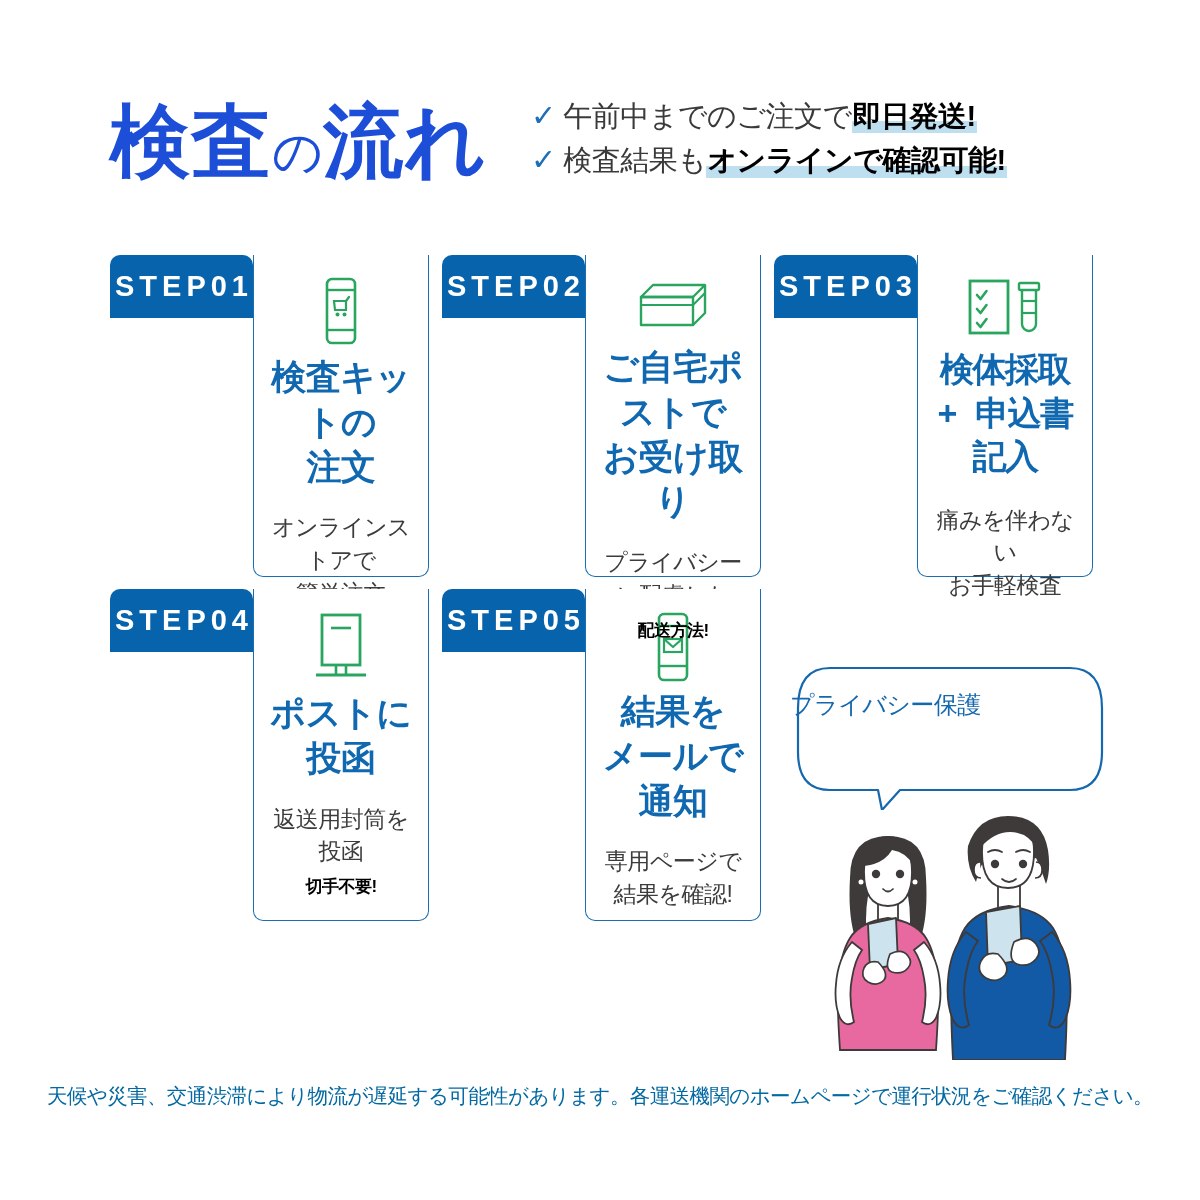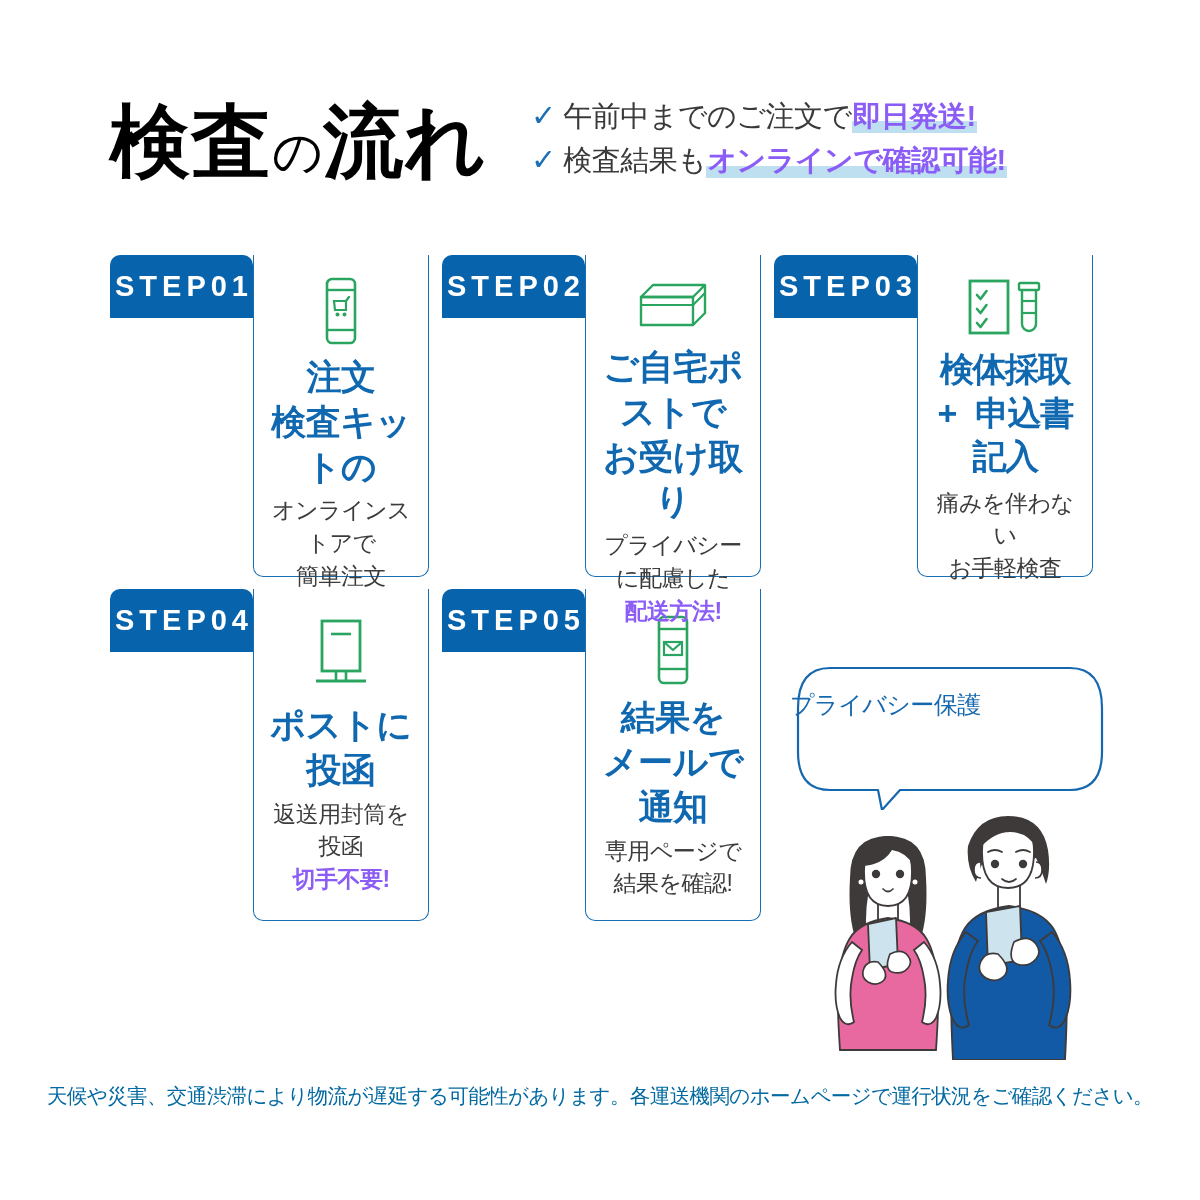--- a/index.html
+++ b/index.html
@@ -18,21 +18,21 @@
     position: absolute;
     top: 92px;
     left: 110px;
     width: 1000px;
     height: 118px;
     display: flex;
     align-items: flex-start;
   }
 
   .page-title {
-    color: #000000;
+    color: #1d4ed8;
     font-size: 80px;
     font-weight: 700;
     line-height: 1.05;
     letter-spacing: 1px;
     white-space: nowrap;
     padding-top: 8px;
   }
   .page-title .small-no {
     font-size: 50px;
     font-weight: 400;
@@ -60,21 +60,21 @@
   }
   .bullet-text {
     font-size: 29px;
     color: #3A3A3A;
     letter-spacing: -0.5px;
     line-height: 1.15;
   }
   .hl {
     position: relative;
     font-weight: 700;
-    color: #8b5cf6;
+    color: #000000;
     display: inline-block;
     padding: 0 1px;
   }
   .hl::before {
     content: "";
     position: absolute;
     left: 0; right: 0;
     bottom: 0px;
     height: 0.42em;
     background: #BDDFF0;
@@ -140,28 +140,28 @@
     color: #0F68B0;
     font-size: 35px;
     font-weight: 700;
     line-height: 1.28;
     text-align: center;
     letter-spacing: -0.5px;
   }
   .card-title.wide { font-size: 34px; letter-spacing: -1.5px; font-family: Liberation Mono, monospace; }
 
   .card-sub {
-    margin-top: 5px;
+    margin-top: 22px;
     font-size: 23px;
     color: #3C3C3C;
     line-height: 1.42;
     text-align: center;
     letter-spacing: -0.5px;
   }
-  .card-sub .hl { font-size: 23px; text-align: center; }
+  .card-sub .hl { font-size: 17px; text-align: center; }
 
   
   .illus-zone {
     position: absolute;
     left: 790px;
     top: 660px;
     width: 320px;
     height: 400px;
   }
   .bubble-wrap { position: absolute; top: 0; left: 0; }
@@ -225,22 +225,22 @@
           <rect x="9" y="2" width="28" height="64" rx="5" fill="none" stroke="#29A55F" stroke-width="2.6"></rect>
           <line x1="9" y1="13" x2="37" y2="13" stroke="#29A55F" stroke-width="2.4"></line>
           <line x1="9" y1="53" x2="37" y2="53" stroke="#29A55F" stroke-width="2.4"></line>
           <path d="M16 24 h12 v9 h-11 z" fill="none" stroke="#29A55F" stroke-width="2.2"></path>
           <path d="M28 24 l3 -4" fill="none" stroke="#29A55F" stroke-width="2.2" stroke-linecap="round"></path>
           <circle cx="19.5" cy="37.5" r="2" fill="#29A55F"></circle>
           <circle cx="26.5" cy="37.5" r="2" fill="#29A55F"></circle>
         </svg>
       </div>
       <div class="card-title">
+        <div>検査キットの</div>
         <div>注文</div>
-        <div>検査キットの</div>
       </div>
       <div class="card-sub">
         <div>オンラインストアで</div>
         <div>簡単注文</div>
       </div>
     </div>
   </div>
 
   <div class="card">
     <div class="card-header">STEP02</div>

